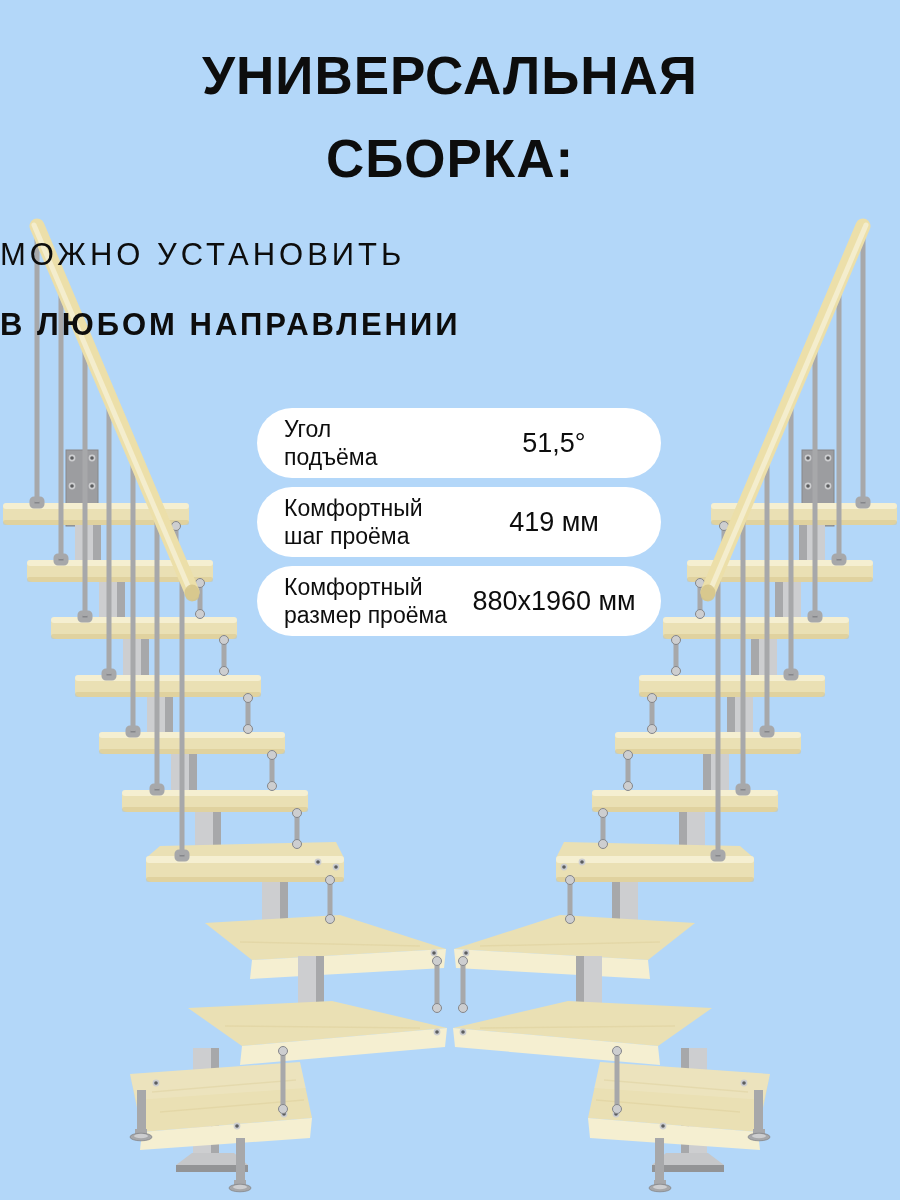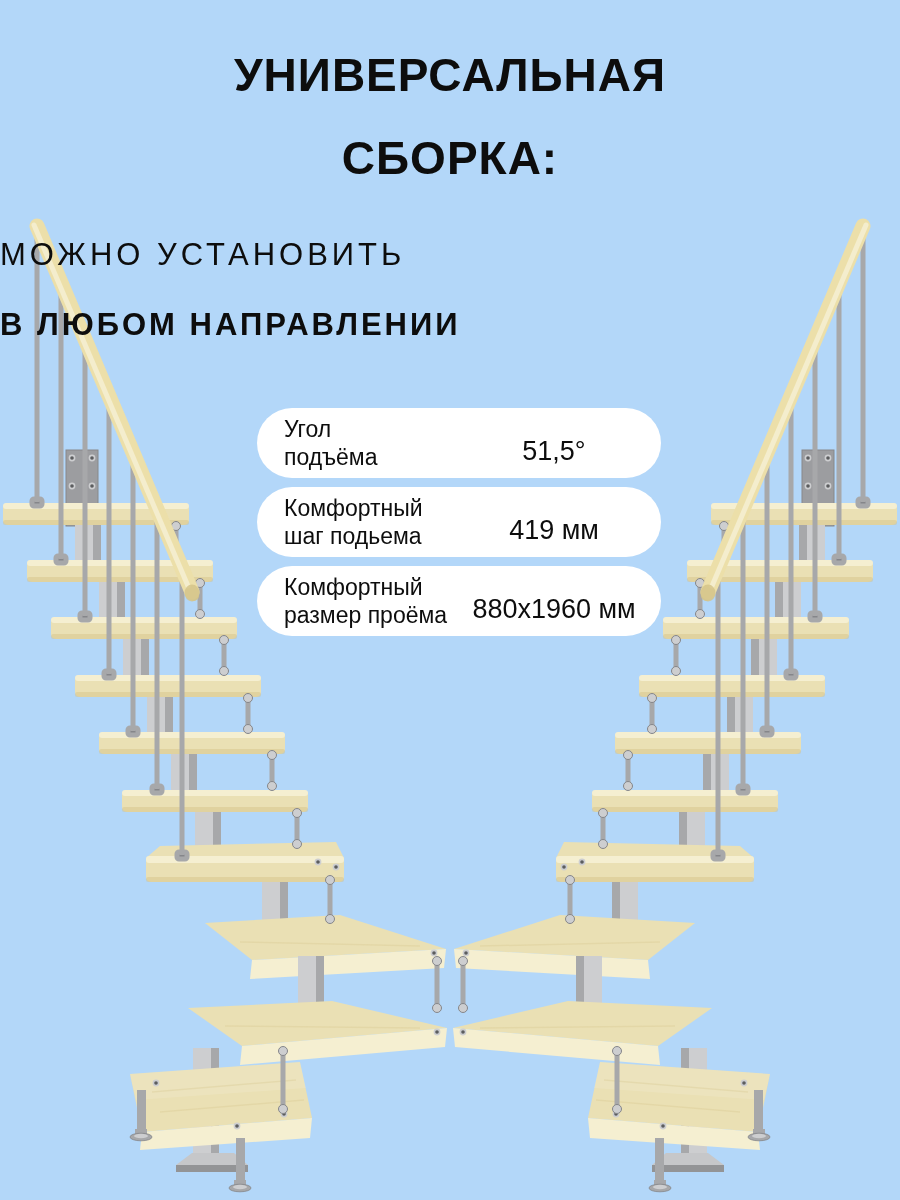--- a/index.html
+++ b/index.html
@@ -10,42 +10,42 @@
   *{margin:0;padding:0;box-sizing:border-box}
   html,body{width:900px;height:1200px}
   body{
     position:relative;overflow:hidden;background:var(--background);
     font-family:"Liberation Sans","DejaVu Sans",sans-serif;color:var(--text);
   }
   .stairs-svg{position:absolute;left:0;top:0;width:900px;height:1200px;z-index:0}
   .text-layer{position:absolute;inset:0;z-index:1;pointer-events:none}
   .title{
     position:absolute;top:34px;left:0;width:100%;text-align:center;
-    font-size:46px;line-height:83px;font-weight:700;letter-spacing:1px;
+    font-size:53px;line-height:83px;font-weight:700;letter-spacing:1px;
   }
   .subtitle-1{
     position:absolute;top:237px;left:0;width:100%;text-align:left;
     font-size:31px;font-weight:400;letter-spacing:4px;
   }
   .subtitle-2{
     position:absolute;top:307px;left:0;width:100%;text-align:left;
     font-size:31px;font-weight:700;letter-spacing:3px;
   }
   .specs{
     position:absolute;left:257px;top:408px;width:404px;
     display:flex;flex-direction:column;gap:9px;
   }
   .spec-card{
     position:relative;height:70px;background:var(--card-bg);border-radius:35px;
     display:flex;flex-direction:column;justify-content:center;
     padding-left:27px;
   }
   .spec-label{font-size:23px;line-height:28px;font-weight:500;white-space:nowrap}
   .spec-value{
-    position:absolute;right:6px;top:8px;height:70px;width:202px;
+    position:absolute;right:6px;top:0;height:70px;width:202px;
     display:flex;align-items:center;justify-content:center;
     font-size:27px;font-weight:400;white-space:nowrap;
   }
 </style>
 </head>
 <body>
 
 <svg class="stairs-svg" viewBox="0 0 900 1200" xmlns="http://www.w3.org/2000/svg">
   <defs>
     <g id="tread">
@@ -215,21 +215,21 @@
   <div class="specs">
 
     <div class="spec-card">
       <span class="spec-label">Угол</span>
       <span class="spec-label">подъёма</span>
       <span class="spec-value">51,5°</span>
     </div>
 
     <div class="spec-card">
       <span class="spec-label">Комфортный</span>
-      <span class="spec-label">шаг подьема</span>
+      <span class="spec-label">шаг проёма</span>
       <span class="spec-value">419 мм</span>
     </div>
 
     <div class="spec-card">
       <span class="spec-label">Комфортный</span>
       <span class="spec-label">размер проёма</span>
       <span class="spec-value">880x1960 мм</span>
     </div>
 
   </div>

